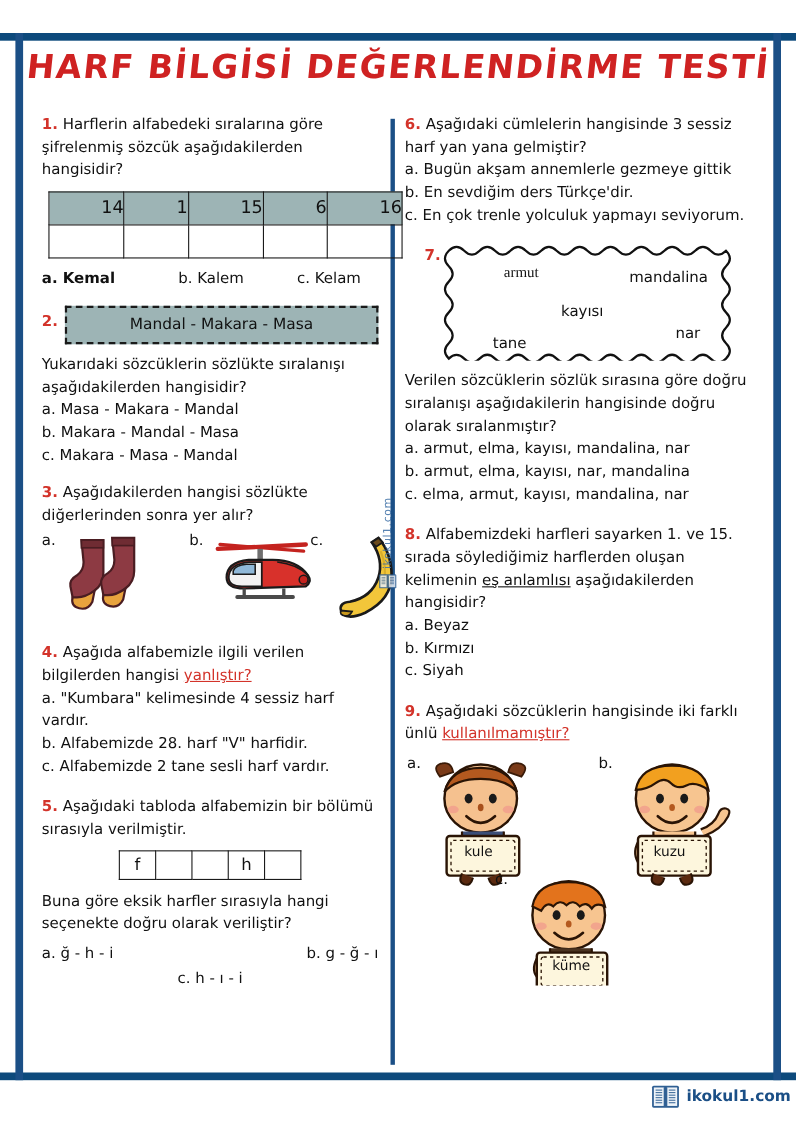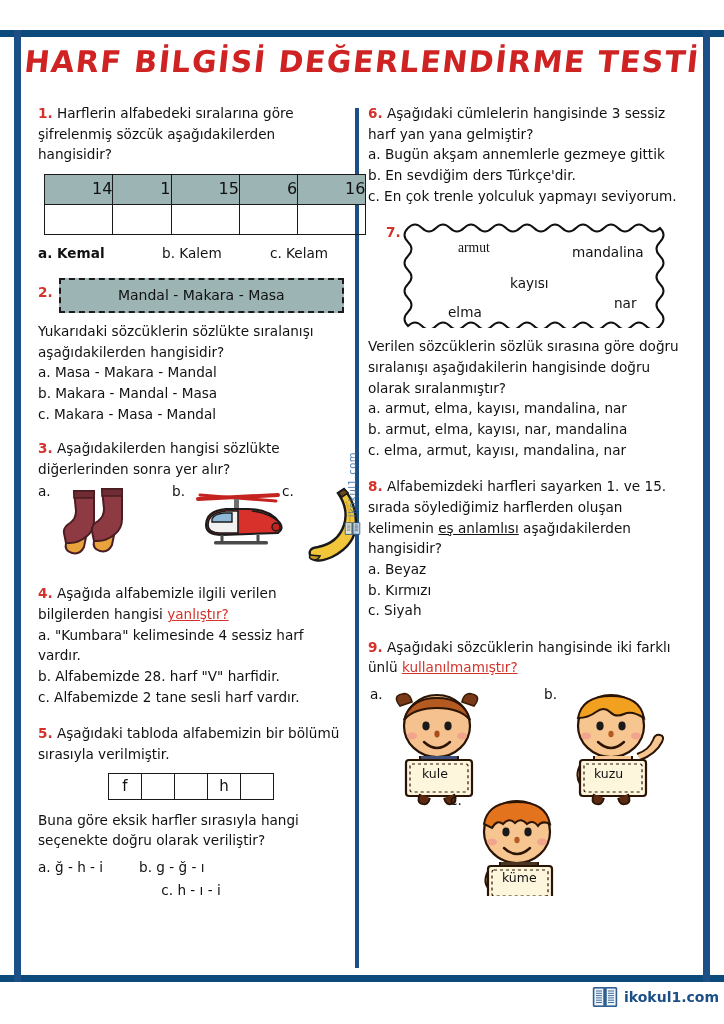--- a/index.html
+++ b/index.html
@@ -96,21 +96,21 @@
 
   
   table.strip { border-collapse: collapse; margin: 8px auto 10px auto; }
   table.strip td {
     border: 1.6px solid #1a1a1a;
     width: 33px; height: 26px;
     text-align: center; vertical-align: middle;
     font-size: 15px;
   }
   .abc-center { text-align: center; }
-  .abc-center .pair { display: flex; justify-content: flex-start; gap: 36px; }
+  .abc-center .pair { display: flex; justify-content: space-between; gap: 36px; }
 
   
   .wavybox {
     position: relative; height: 108px; margin: 2px 0 8px 18px;
   }
   .wavybox svg { position: absolute; inset: 0; }
   .wavybox .w {
     position: absolute; font-size: 13.6px; color: #111;
   }
   .q7num { position: absolute; left: 0; top: 2px; }
@@ -296,21 +296,21 @@
                    q7 7 14 0
                    q7 7 0 14 q-7 7 0 14 q7 7 0 14 q-7 7 0 14 q7 7 0 14 q-7 7 0 14 q7 7 0 14
                    q-7 7 -14 0 q-7 -7 -14 0 q-7 7 -14 0 q-7 -7 -14 0 q-7 7 -14 0 q-7 -7 -14 0 q-7 7 -14 0
                    q-7 -7 -14 0 q-7 7 -14 0 q-7 -7 -14 0 q-7 7 -14 0 q-7 -7 -14 0 q-7 7 -14 0 q-7 -7 -14 0
                    q-7 7 -14 0 q-7 -7 -14 0 q-7 7 -14 0 q-7 -7 -14 0
                    q-7 -7 0 -14 q7 -7 0 -14 q-7 -7 0 -14 q7 -7 0 -14 q-7 -7 0 -14 q7 -7 0 -14 q-7 -7 0 -14 Z" fill="#ffffff" stroke="#111111" stroke-width="2"></path>
         </svg>
         <span class="w" style="left:72px;  top:18px;font-family:Liberation Serif, serif;">armut</span>
         <span class="w" style="left:186px; top:22px;">mandalina</span>
         <span class="w" style="left:124px; top:53px;">kayısı</span>
-        <span class="w" style="left:62px;  top:82px;">elma</span>
+        <span class="w" style="left:62px;  top:82px;">tane</span>
         <span class="w" style="left:212px; top:73px;margin-left:16px;">nar</span>
       </div>
       <span class="qtext">Verilen sözcüklerin sözlük sırasına göre doğru sıralanışı aşağıdakilerin hangisinde doğru olarak sıralanmıştır?</span>
       <span class="opt">a. armut, elma, kayısı, mandalina, nar</span>
       <span class="opt">b. armut, elma, kayısı, nar, mandalina</span>
       <span class="opt">c. elma, armut, kayısı, mandalina, nar</span>
     </div>
 
     <div class="q" style="margin-top:16px;">
       <span class="qnum">8.</span>

